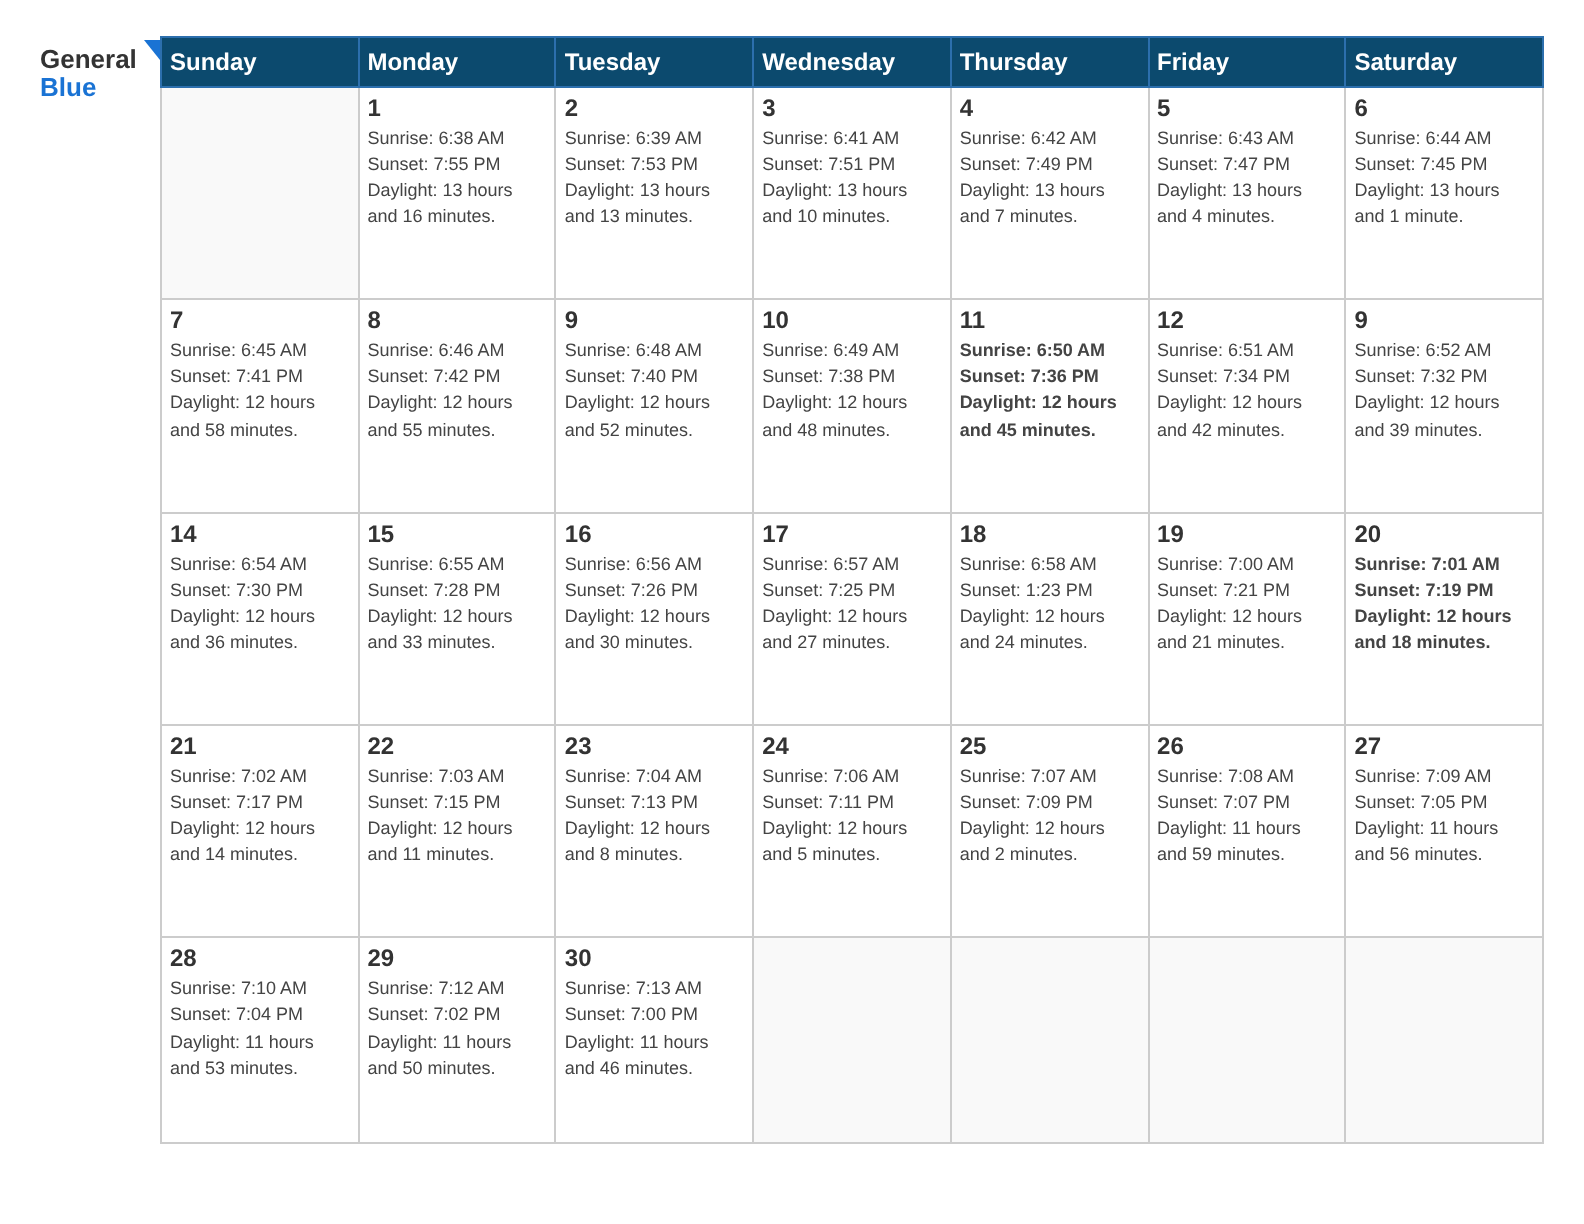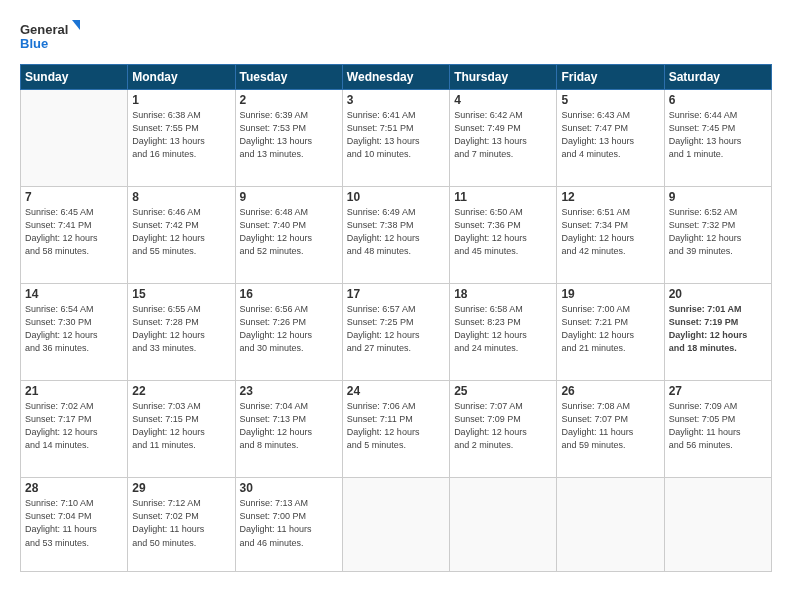--- a/index.html
+++ b/index.html
@@ -8,21 +8,21 @@
       background: #fff;
       width: 792px;
       height: 612px;
       overflow: hidden;
     }
     .page {
       width: 792px;
       height: 586px;
       padding: 18px 20px 14px 20px;
       display: flex;
-      flex-direction: column;
+      flex-direction: row;
     }
     .top-section {
       display: flex;
       justify-content: space-between;
       align-items: flex-start;
       margin-bottom: 8px;
     }
     .logo {
       display: flex;
       align-items: center;
@@ -184,21 +184,21 @@
           </td>
           <td>
             <span class="day-number">10</span>
             <div class="day-info" style="white-space: pre-line;">Sunrise: 6:49 AM
 Sunset: 7:38 PM
 Daylight: 12 hours
 and 48 minutes.</div>
           </td>
           <td>
             <span class="day-number">11</span>
-            <div class="day-info" style="white-space: pre-line;">Sunrise: 6:50 AM
+            <div class="day-info" style="white-space: pre-line; font-weight: bold;">Sunrise: 6:50 AM
 Sunset: 7:36 PM
 Daylight: 12 hours
 and 45 minutes.</div>
           </td>
           <td>
             <span class="day-number">12</span>
             <div class="day-info" style="white-space: pre-line;">Sunrise: 6:51 AM
 Sunset: 7:34 PM
 Daylight: 12 hours
 and 42 minutes.</div>
@@ -236,21 +236,21 @@
           <td>
             <span class="day-number">17</span>
             <div class="day-info" style="white-space: pre-line;">Sunrise: 6:57 AM
 Sunset: 7:25 PM
 Daylight: 12 hours
 and 27 minutes.</div>
           </td>
           <td>
             <span class="day-number">18</span>
             <div class="day-info" style="white-space: pre-line;">Sunrise: 6:58 AM
-Sunset: 8:23 PM
+Sunset: 1:23 PM
 Daylight: 12 hours
 and 24 minutes.</div>
           </td>
           <td>
             <span class="day-number">19</span>
             <div class="day-info" style="white-space: pre-line;">Sunrise: 7:00 AM
 Sunset: 7:21 PM
 Daylight: 12 hours
 and 21 minutes.</div>
           </td>

